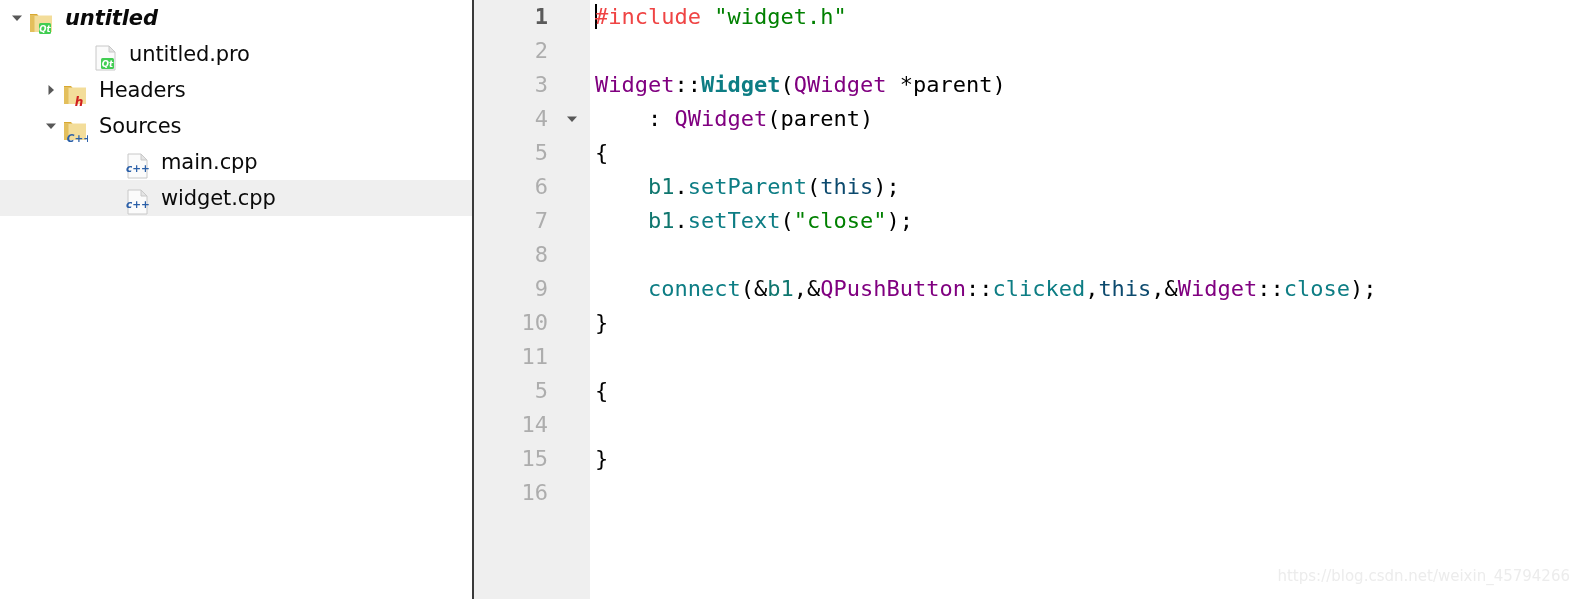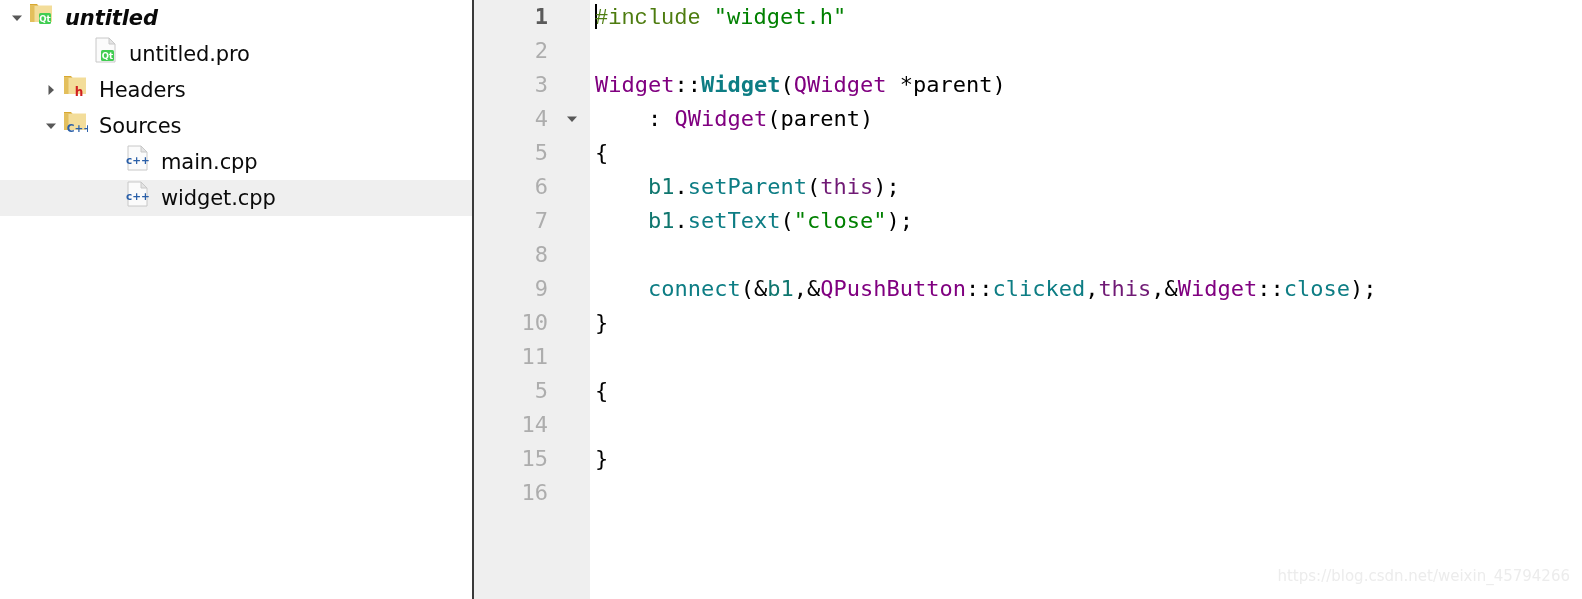--- a/index.html
+++ b/index.html
@@ -49,23 +49,24 @@
     display: flex;
     align-items: center;
     justify-content: center;
     flex: 0 0 18px;
   }
   .twisty svg { display: block; }
   .row-icon {
     width: 30px;
     height: 36px;
     display: flex;
-    align-items: flex-start;
+    align-items: flex-end;
     justify-content: center;
     flex: 0 0 30px;
+    font-style: italic;
   }
   .row-label {
     font-family: "DejaVu Sans", sans-serif;
     font-size: 21px;
     color: #0a0a0a;
     white-space: nowrap;
     line-height: 36px;
     padding-left: 9px;
     letter-spacing: -0.1px;
   }
@@ -140,28 +141,28 @@
   .caret {
     display: inline-block;
     width: 2px;
     height: 25px;
     background: #000000;
     vertical-align: -5px;
     margin-right: -2px;
   }
 
   
-  .tk-pre   { color: #4d7c0f; font-family: Liberation Mono, monospace; }
+  .tk-pre   { color: #ef4444; }
   .tk-str   { color: #008000; }
   .tk-type  { color: #800080; }
   .tk-func  { color: #0d7d84; }
   .tk-decl  { color: #0d7d84; font-weight: bold; }
   .tk-dtor  { color: #0d7d84; font-weight: bold; font-style: italic; }
   .tk-member{ color: #0f766e; }
-  .tk-kw    { color: #701a75; }
+  .tk-kw    { color: #0c4a6e; }
   .tk-punc  { color: #000000; }
 
   
   #watermark {
     position: absolute;
     right: 12px;
     bottom: 14px;
     font-family: "DejaVu Sans", sans-serif;
     font-size: 15px;
     color: #ececec;

